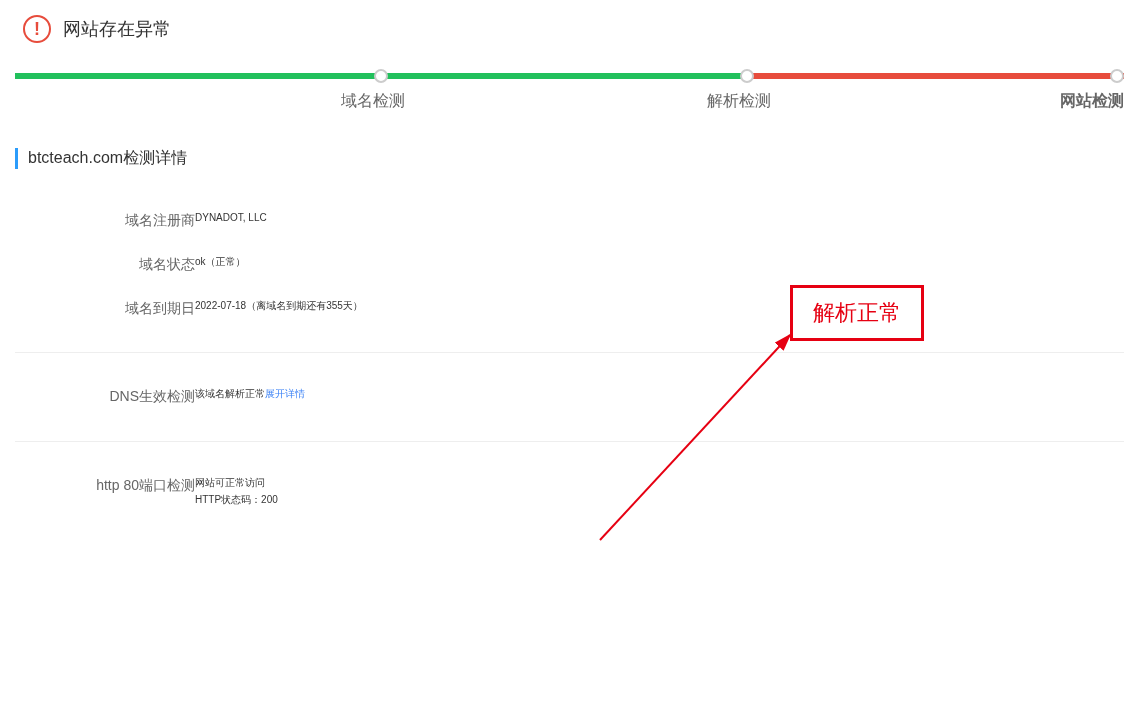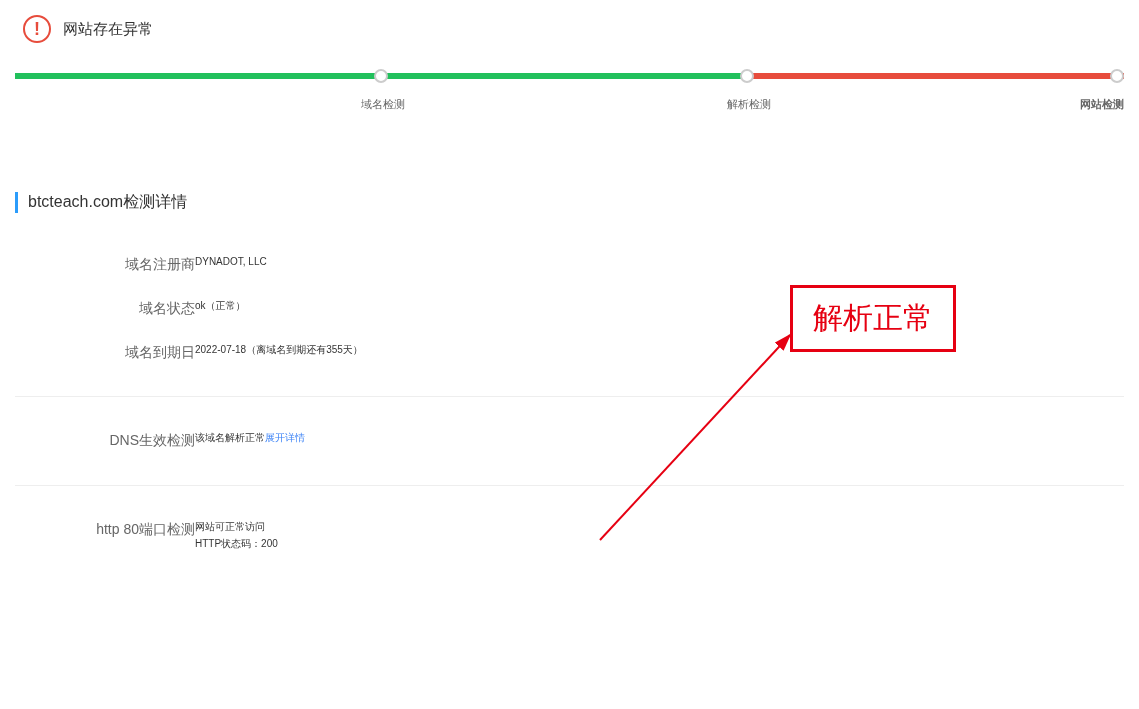--- a/index.html
+++ b/index.html
@@ -31,21 +31,21 @@
       border: 2px solid #e74c3c;
       border-radius: 50%;
       display: flex;
       align-items: center;
       justify-content: center;
       color: #e74c3c;
       font-weight: bold;
       font-size: 18px;
     }
     .title {
-      font-size: 15px;
+      font-size: 18px;
       color: #333;
       font-weight: 500;
     }
     .progress-wrapper {
       position: relative;
       margin-bottom: 16px;
     }
     .progress-bar {
       display: flex;
       height: 6px;
@@ -69,33 +69,33 @@
       height: 14px;
       border-radius: 50%;
       background: #fff;
       border: 2px solid #ccc;
     }
     .node-1 { left: 33%; margin-left: -7px; }
     .node-2 { left: 66%; margin-left: -7px; }
     .node-3 { right: 0; margin-right: -0px; }
     .progress-labels {
       display: flex;
-      margin-top: 18px;
-      font-size: 11px;
+      margin-top: 12px;
+      font-size: 16px;
       color: #666;
     }
     .label-1 { width: 33%; text-align: right; padding-right: 0; transform: translateX(24px); }
     .label-2 { width: 33%; text-align: right; transform: translateX(24px); }
     .label-3 { width: 34%; text-align: right; font-weight: bold; }
     .section-title {
       border-left: 3px solid #2b9cfb;
       padding-left: 10px;
       font-size: 16px;
       color: #333;
-      margin-top: 80px;
+      margin-top: 36px;
       margin-bottom: 20px;
       font-weight: 400;
     }
     .detail-group {
       padding: 10px 0;
     }
     .detail-row {
       display: flex;
       padding: 10px 0;
       line-height: 1.7;
@@ -121,21 +121,21 @@
     .divider {
       border: none;
       border-top: 1px solid #eee;
       margin: 12px 0;
     }
     .annotation-box {
       position: absolute;
       border: 3px solid #e60012;
       padding: 10px 20px;
       color: #e60012;
-      font-size: 30px;
+      font-size: 22px;
       font-weight: 500;
       background: transparent;
     }
     .annotation-arrow {
       position: absolute;
       pointer-events: none;
     }
   </style>
 </head>
 <body>

